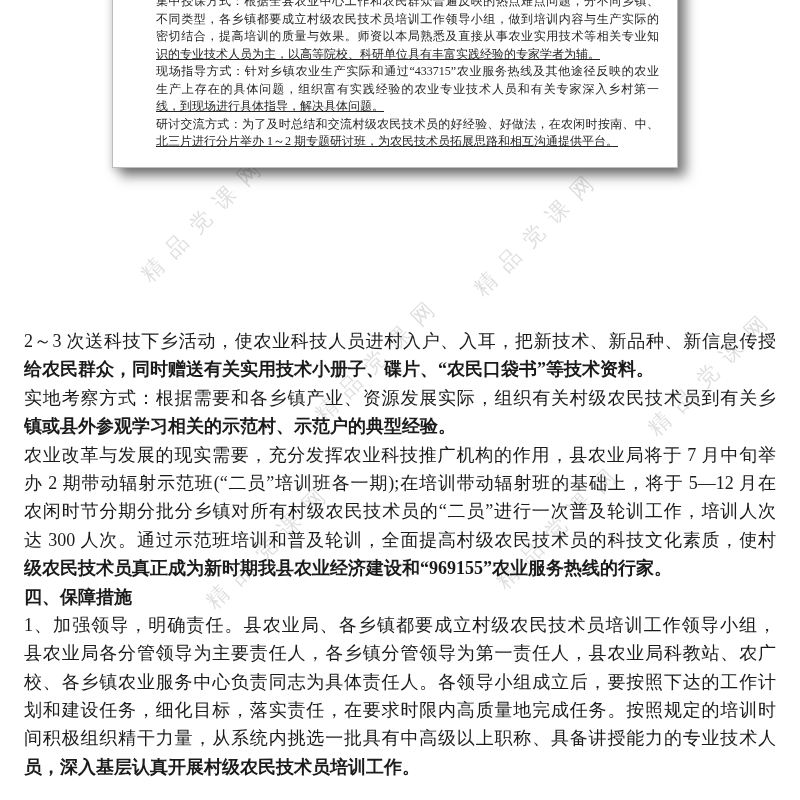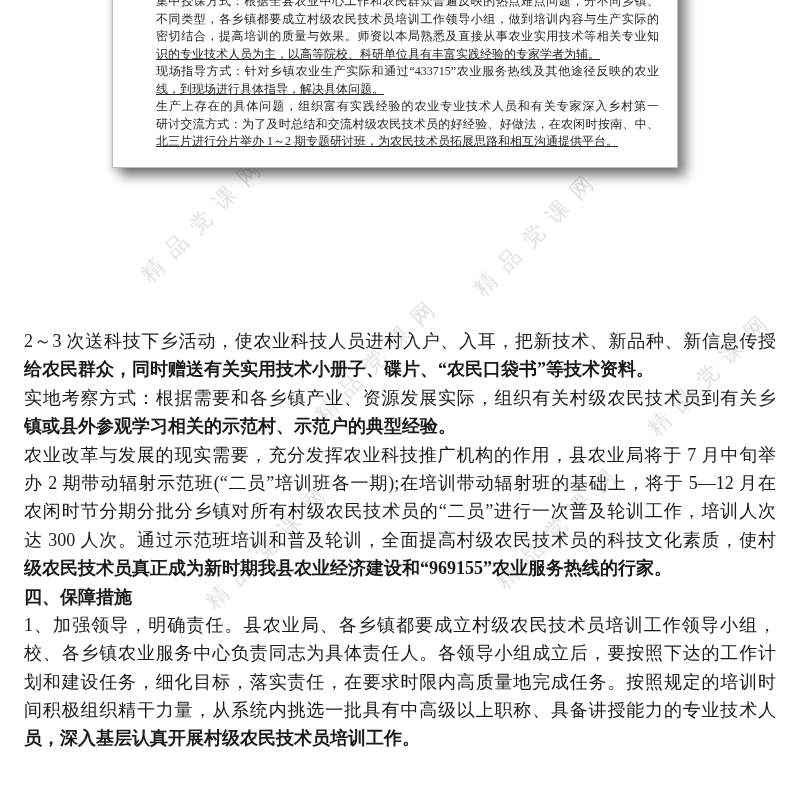--- a/index.html
+++ b/index.html
@@ -77,36 +77,37 @@
     <div class="wm" style="left: 560px; top: 525px;">精品党课网</div>
   </div>
 
 <div class="preview-page">
   <div class="preview-text">
       <div class="tline">集中授课方式：根据全县农业中心工作和农民群众普遍反映的热点难点问题，分不同乡镇、</div>
       <div class="tline">不同类型，各乡镇都要成立村级农民技术员培训工作领导小组，做到培训内容与生产实际的</div>
       <div class="tline">密切结合，提高培训的质量与效果。师资以本局熟悉及直接从事农业实用技术等相关专业知</div>
       <div class="tline tlast">识的专业技术人员为主，以高等院校、科研单位具有丰富实践经验的专家学者为辅。</div>
       <div class="tline">现场指导方式：针对乡镇农业生产实际和通过“433715”农业服务热线及其他途径反映的农业</div>
+      <div class="tline">生产上存在的具体问题，组织富有实践经验的农业专业技术人员和有关专家深入乡村第一</div>
       <div class="tline tlast">线，到现场进行具体指导，解决具体问题。</div>
-      <div class="tline">生产上存在的具体问题，组织富有实践经验的农业专业技术人员和有关专家深入乡村第一</div>
       <div class="tline">研讨交流方式：为了及时总结和交流村级农民技术员的好经验、好做法，在农闲时按南、中、</div>
       <div class="tline tlast">北三片进行分片举办 1～2 期专题研讨班，为农民技术员拓展思路和相互沟通提供平台。</div>
     </div>
 </div>
 
 <div class="body-text">
     <div class="tline">2～3 次送科技下乡活动，使农业科技人员进村入户、入耳，把新技术、新品种、新信息传授</div>
     <div class="tline tlast">给农民群众，同时赠送有关实用技术小册子、碟片、“农民口袋书”等技术资料。</div>
     <div class="tline">实地考察方式：根据需要和各乡镇产业、资源发展实际，组织有关村级农民技术员到有关乡</div>
     <div class="tline tlast">镇或县外参观学习相关的示范村、示范户的典型经验。</div>
     <div class="tline">农业改革与发展的现实需要，充分发挥农业科技推广机构的作用，县农业局将于 7 月中旬举</div>
     <div class="tline">办 2 期带动辐射示范班(“二员”培训班各一期);在培训带动辐射班的基础上，将于 5—12 月在</div>
     <div class="tline">农闲时节分期分批分乡镇对所有村级农民技术员的“二员”进行一次普及轮训工作，培训人次</div>
     <div class="tline">达 300 人次。通过示范班培训和普及轮训，全面提高村级农民技术员的科技文化素质，使村</div>
     <div class="tline tlast">级农民技术员真正成为新时期我县农业经济建设和“969155”农业服务热线的行家。</div>
     <div class="tline tlast">四、保障措施</div>
     <div class="tline">1、加强领导，明确责任。县农业局、各乡镇都要成立村级农民技术员培训工作领导小组，</div>
+    <div class="tline">县农业局各分管领导为主要责任人，各乡镇分管领导为第一责任人，县农业局科教站、农广</div>
     <div class="tline">校、各乡镇农业服务中心负责同志为具体责任人。各领导小组成立后，要按照下达的工作计</div>
     <div class="tline">划和建设任务，细化目标，落实责任，在要求时限内高质量地完成任务。按照规定的培训时</div>
     <div class="tline">间积极组织精干力量，从系统内挑选一批具有中高级以上职称、具备讲授能力的专业技术人</div>
     <div class="tline tlast">员，深入基层认真开展村级农民技术员培训工作。</div>
   </div>
 
 </body></html>

